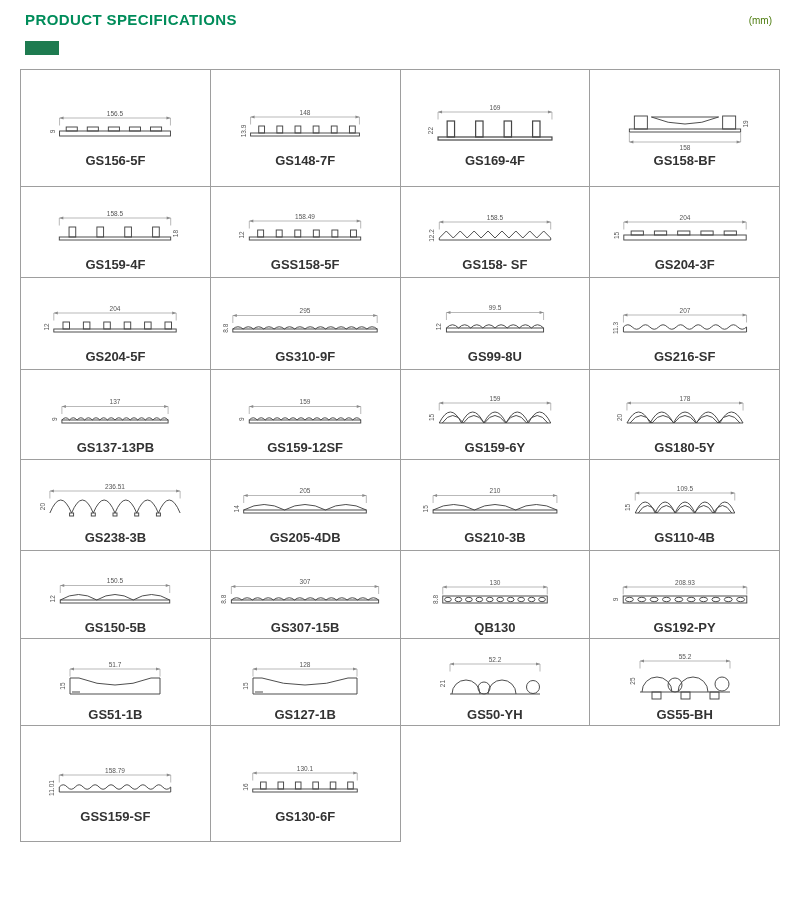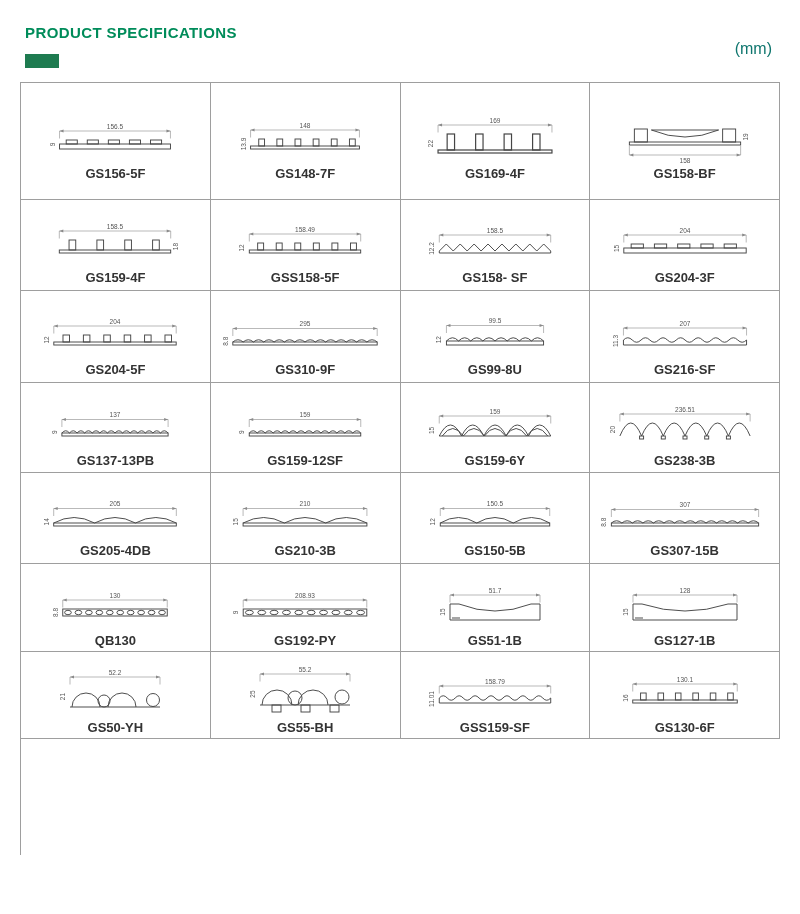--- a/index.html
+++ b/index.html
@@ -1,22 +1,22 @@
 <!DOCTYPE html>
 <html><head>
 <meta charset="utf-8">
 <style>
   html,body{margin:0;padding:0;}
   body{
     width:800px;height:914px;background:#ffffff;
     font-family:"Liberation Sans",sans-serif;position:relative;overflow:hidden;
   }
-  .header{position:relative;padding:24px 25px 0 25px;}
+  .header{position:relative;padding:11px 25px 0 25px;}
   .title{color:#008C5A;font-size:15px;font-weight:bold;letter-spacing:0.4px;}
-  .unit{position:absolute;right:28px;top:40px;color:#0f766e;font-size:16px;}
+  .unit{position:absolute;right:28px;top:15px;color:#4d7c0f;font-size:10px;}
   .swatch{width:34px;height:14px;background:#1E7B50;margin-top:13px;}
   .grid{
     display:grid;grid-template-columns:repeat(4,1fr);
     grid-template-rows:117px 91px 92px 90px 91px 88px 87px 116px;
     margin:14px 20px 0 20px;
     border-top:1px solid #9e9e9e;border-left:1px solid #9e9e9e;
   }
   .cell{
     border-right:1px solid #9e9e9e;border-bottom:1px solid #9e9e9e;
     display:flex;flex-direction:column;align-items:center;justify-content:center;
@@ -335,20 +335,39 @@
             <line x1="34.24583333333334" y1="48" x2="145.75416666666666" y2="48"></line>
             <path d="M34.24583333333334,48 q11.150833333333333,-22 22.301666666666666,0 q11.150833333333333,-22 22.301666666666666,0 q11.150833333333333,-22 22.301666666666666,0 q11.150833333333333,-22 22.301666666666666,0 q11.150833333333333,-22 22.301666666666666,0"></path>
             <path d="M37.24583333333334,48 q10.550833333333333,-15 21.101666666666667,0 q10.550833333333333,-15 21.101666666666667,0 q10.550833333333333,-15 21.101666666666667,0 q10.550833333333333,-15 21.101666666666667,0 q10.550833333333333,-15 21.101666666666667,0"></path>
           </g>
         </svg>
         <div class="code">GS159-6Y</div>
       </div>
       <div class="cell">
         <svg width="180" height="64" viewBox="0 0 180 64">
     <g stroke="#8A8A8A" stroke-width="0.6" fill="none">
+            <line x1="31.950000000000003" y1="28" x2="31.950000000000003" y2="35.5"></line>
+            <line x1="148.05" y1="28" x2="148.05" y2="35.5"></line>
+            <line x1="31.950000000000003" y1="28" x2="148.05" y2="28"></line>
+          </g>
+          <polygon points="31.950000000000003,28 35.95,26.4 35.95,29.6" fill="#8A8A8A" stroke="none"></polygon>
+          <polygon points="148.05,28 144.05,26.4 144.05,29.6" fill="#8A8A8A" stroke="none"></polygon>
+          <text x="90" y="25.5" font-size="6.5" text-anchor="middle" fill="#555555" stroke="none">178</text>
+          <text font-size="6.5" text-anchor="middle" fill="#555555" stroke="none" x="26.950000000000003" y="42.5" transform="rotate(-90 26.950000000000003 42.5)">20</text>
+    <g stroke="#454545" stroke-width="0.95" fill="none">
+            <line x1="31.950000000000003" y1="48" x2="148.05" y2="48"></line>
+            <path d="M31.950000000000003,48 q11.610000000000001,-22 23.220000000000002,0 q11.610000000000001,-22 23.220000000000002,0 q11.610000000000001,-22 23.220000000000002,0 q11.610000000000001,-22 23.220000000000002,0 q11.610000000000001,-22 23.220000000000002,0"></path>
+            <path d="M34.95,48 q11.010000000000002,-15 22.020000000000003,0 q11.010000000000002,-15 22.020000000000003,0 q11.010000000000002,-15 22.020000000000003,0 q11.010000000000002,-15 22.020000000000003,0 q11.010000000000002,-15 22.020000000000003,0"></path>
+          </g>
+        </svg>
+        <div class="code">GS180-5Y</div>
+      </div>
+      <div class="cell">
+        <svg width="180" height="64" viewBox="0 0 180 64">
+    <g stroke="#8A8A8A" stroke-width="0.6" fill="none">
             <line x1="24.88004166666667" y1="26" x2="24.88004166666667" y2="33.5"></line>
             <line x1="155.11995833333333" y1="26" x2="155.11995833333333" y2="33.5"></line>
             <line x1="24.88004166666667" y1="26" x2="155.11995833333333" y2="26"></line>
           </g>
           <polygon points="24.88004166666667,26 28.88004166666667,24.4 28.88004166666667,27.6" fill="#8A8A8A" stroke="none"></polygon>
           <polygon points="155.11995833333333,26 151.11995833333333,24.4 151.11995833333333,27.6" fill="#8A8A8A" stroke="none"></polygon>
           <text x="90" y="23.5" font-size="6.5" text-anchor="middle" fill="#555555" stroke="none">236.51</text>
           <text font-size="6.5" text-anchor="middle" fill="#555555" stroke="none" x="19.88004166666667" y="41.5" transform="rotate(-90 19.88004166666667 41.5)">20</text>
     <g stroke="#454545" stroke-width="0.95" fill="none">
             <path d="M24.88004166666667,48 q10.853326388888888,-26 21.706652777777776,0 q10.853326388888888,-26 21.706652777777776,0 q10.853326388888888,-26 21.706652777777776,0 q10.853326388888888,-26 21.706652777777776,0 q10.853326388888888,-26 21.706652777777776,0 q10.853326388888888,-26 21.706652777777776,0"></path>
@@ -389,20 +408,39 @@
           <polygon points="28.08333333333333,30.5 32.08333333333333,28.9 32.08333333333333,32.1" fill="#8A8A8A" stroke="none"></polygon>
           <polygon points="151.91666666666669,30.5 147.91666666666669,28.9 147.91666666666669,32.1" fill="#8A8A8A" stroke="none"></polygon>
           <text x="90" y="28" font-size="6.5" text-anchor="middle" fill="#555555" stroke="none">210</text>
           <text font-size="6.5" text-anchor="middle" fill="#555555" stroke="none" x="23.08333333333333" y="43.75" transform="rotate(-90 23.08333333333333 43.75)">15</text>
     <g stroke="#454545" stroke-width="0.95" fill="none">
             <rect x="28.08333333333333" y="45" width="123.83333333333336" height="3"></rect>
             <path d="M28.08333333333333,45 q20.638888888888893,-11 41.277777777777786,0 q20.638888888888893,-11 41.277777777777786,0 q20.638888888888893,-11 41.277777777777786,0"></path>
           </g>
         </svg>
         <div class="code">GS210-3B</div>
+      </div>
+      <div class="cell">
+        <svg width="180" height="64" viewBox="0 0 180 64">
+    <g stroke="#8A8A8A" stroke-width="0.6" fill="none">
+            <line x1="40.22708333333333" y1="28" x2="40.22708333333333" y2="35.5"></line>
+            <line x1="139.77291666666667" y1="28" x2="139.77291666666667" y2="35.5"></line>
+            <line x1="40.22708333333333" y1="28" x2="139.77291666666667" y2="28"></line>
+          </g>
+          <polygon points="40.22708333333333,28 44.22708333333333,26.4 44.22708333333333,29.6" fill="#8A8A8A" stroke="none"></polygon>
+          <polygon points="139.77291666666667,28 135.77291666666667,26.4 135.77291666666667,29.6" fill="#8A8A8A" stroke="none"></polygon>
+          <text x="90" y="25.5" font-size="6.5" text-anchor="middle" fill="#555555" stroke="none">109.5</text>
+          <text font-size="6.5" text-anchor="middle" fill="#555555" stroke="none" x="35.22708333333333" y="42.5" transform="rotate(-90 35.22708333333333 42.5)">15</text>
+    <g stroke="#454545" stroke-width="0.95" fill="none">
+            <line x1="40.22708333333333" y1="48" x2="139.77291666666667" y2="48"></line>
+            <path d="M40.22708333333333,48 q9.954583333333336,-22 19.90916666666667,0 q9.954583333333336,-22 19.90916666666667,0 q9.954583333333336,-22 19.90916666666667,0 q9.954583333333336,-22 19.90916666666667,0 q9.954583333333336,-22 19.90916666666667,0"></path>
+            <path d="M43.22708333333333,48 q9.354583333333334,-15 18.70916666666667,0 q9.354583333333334,-15 18.70916666666667,0 q9.354583333333334,-15 18.70916666666667,0 q9.354583333333334,-15 18.70916666666667,0 q9.354583333333334,-15 18.70916666666667,0"></path>
+          </g>
+        </svg>
+        <div class="code">GS110-4B</div>
       </div>
       <div class="cell">
         <svg width="180" height="64" viewBox="0 0 180 64">
     <g stroke="#8A8A8A" stroke-width="0.6" fill="none">
             <line x1="35.27291666666667" y1="30.5" x2="35.27291666666667" y2="38"></line>
             <line x1="144.72708333333333" y1="30.5" x2="144.72708333333333" y2="38"></line>
             <line x1="35.27291666666667" y1="30.5" x2="144.72708333333333" y2="30.5"></line>
           </g>
           <polygon points="35.27291666666667,30.5 39.27291666666667,28.9 39.27291666666667,32.1" fill="#8A8A8A" stroke="none"></polygon>
           <polygon points="144.72708333333333,30.5 140.72708333333333,28.9 140.72708333333333,32.1" fill="#8A8A8A" stroke="none"></polygon>

